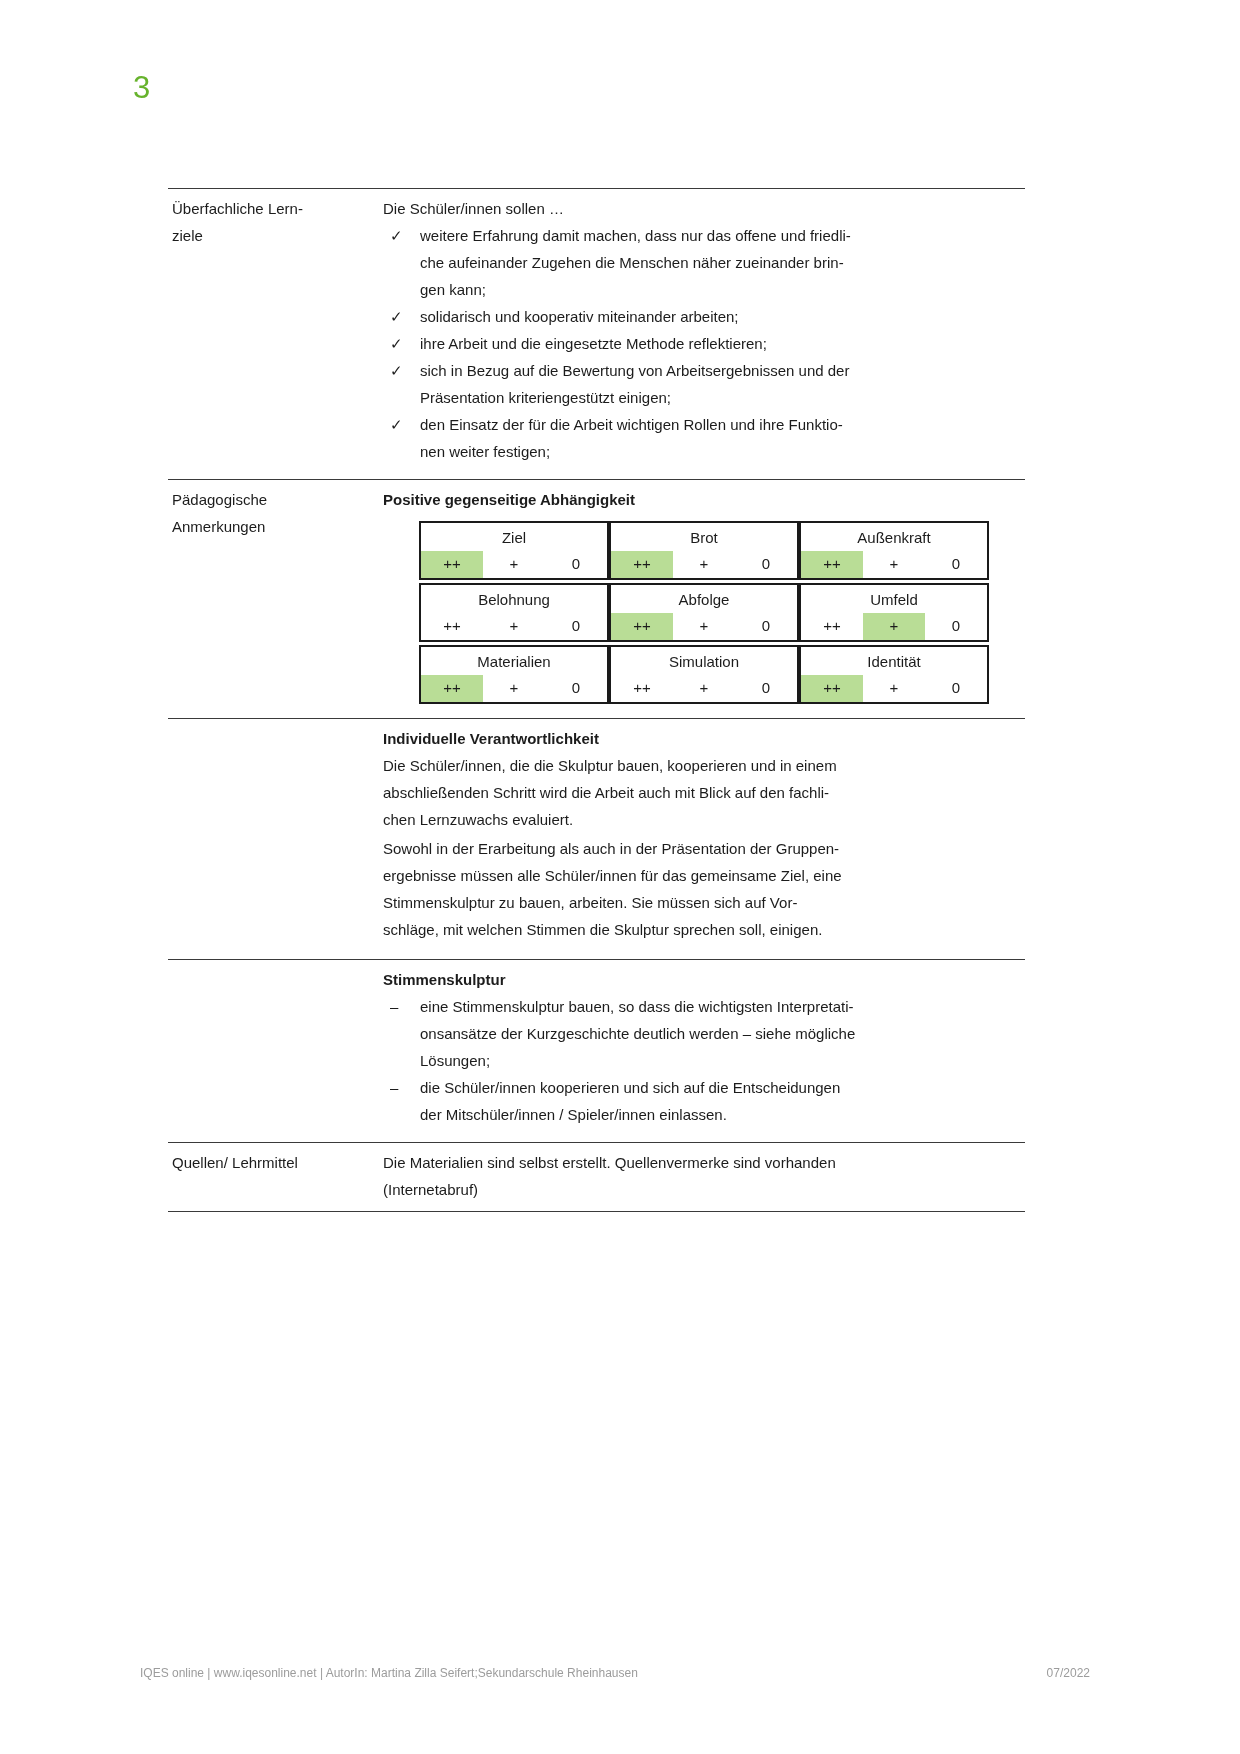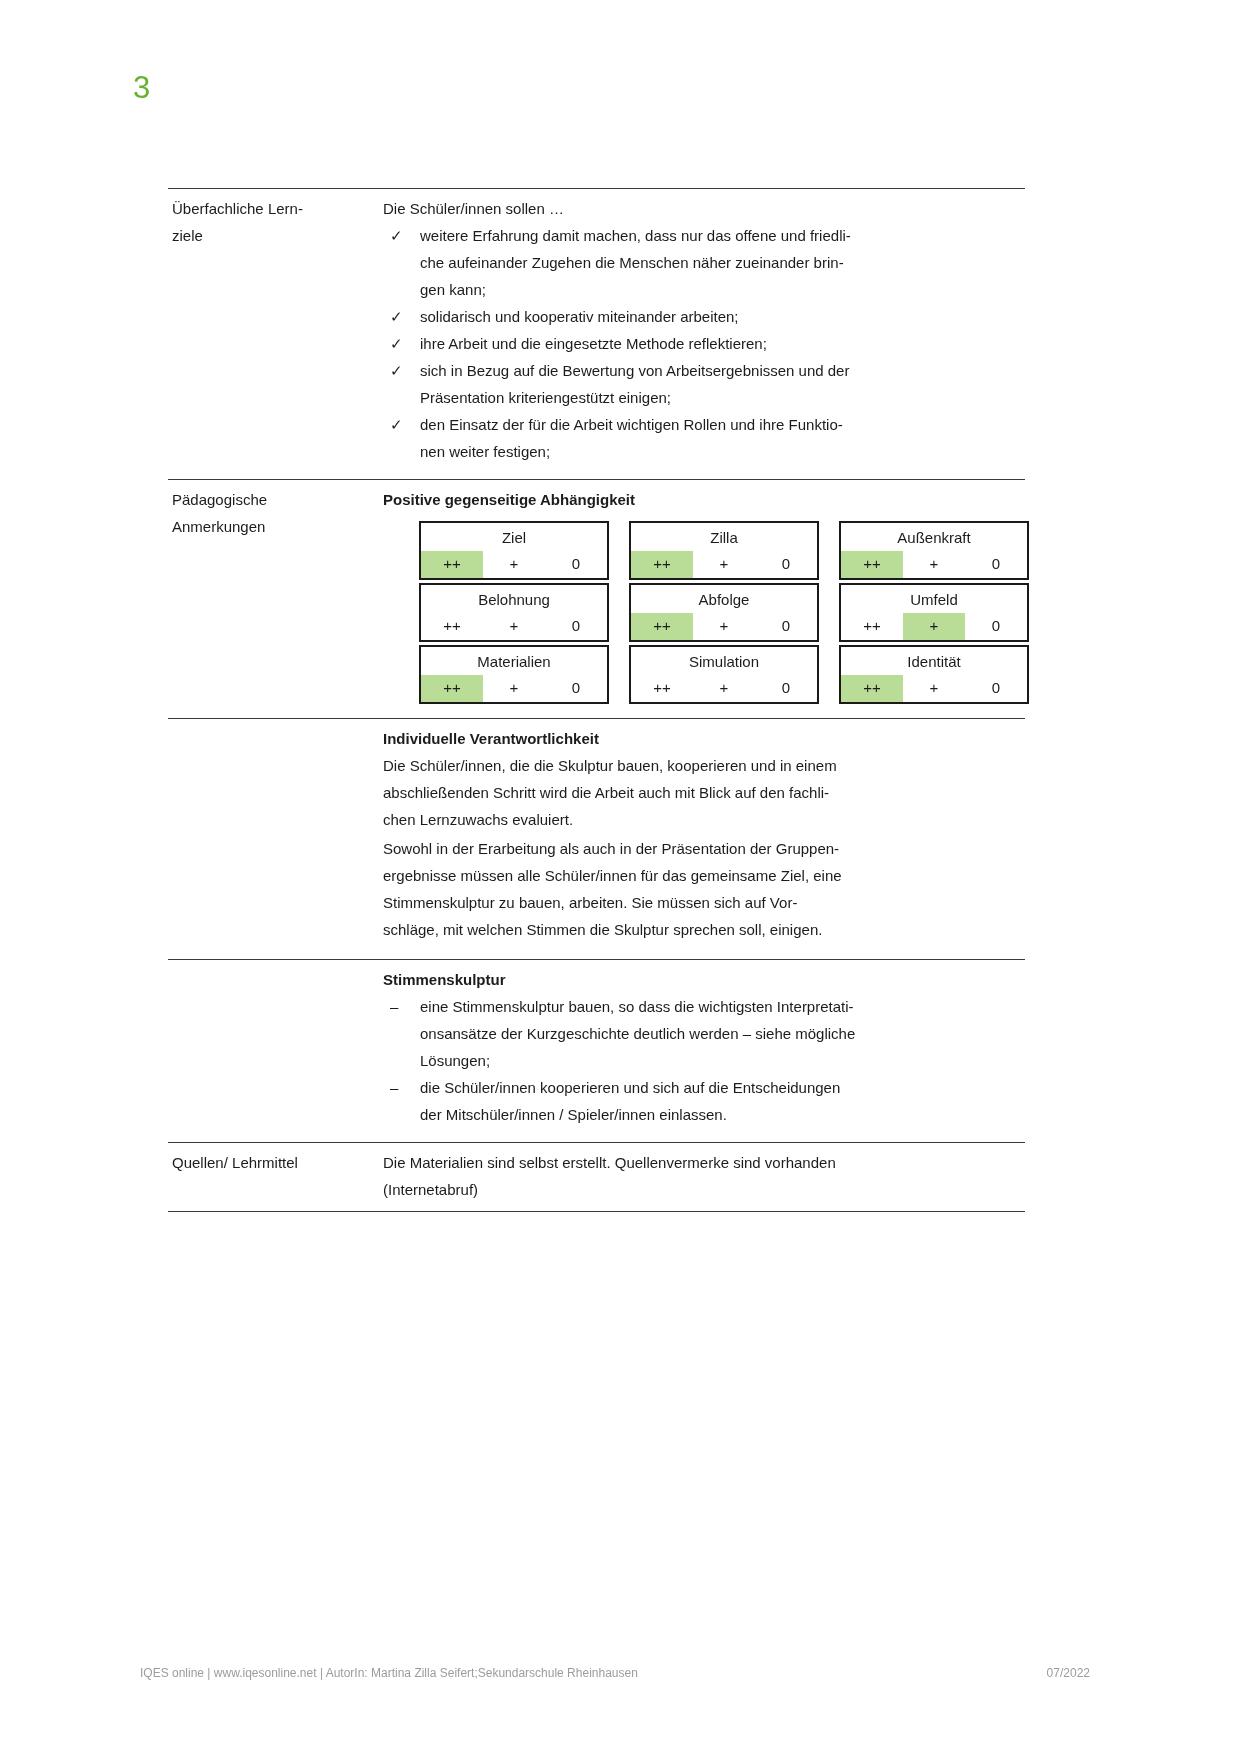--- a/index.html
+++ b/index.html
@@ -24,21 +24,21 @@
   .t-row.last{border-bottom:1.5px solid var(--rule);padding-bottom:8px;}
   .t-label{flex:0 0 211px;padding-left:4px;white-space:pre-line;}
   .t-content{flex:1;min-width:0;}
   .heading{font-weight:bold;}
   .pre{white-space:pre-line;}
   .check-item,.dash-item{display:flex;}
   .marker{flex:0 0 30px;padding-left:7px;box-sizing:content-box;}
   .item-text{flex:1;white-space:pre-line;}
   .para{margin:0 0 2px 0;white-space:pre-line;}
   
-  .dep-grid{margin:8px 0 0 36px;display:grid;grid-template-columns:repeat(3,190px);gap:3px 20px;}
+  .dep-grid{margin:8px 0 0 36px;display:grid;grid-template-columns:repeat(3,190px);gap:3px 0;}
   .mini{border:2px solid #1a1a1a;background:#fff;}
   .mini-title{text-align:center;height:28px;line-height:29px;}
   .mini-ratings{display:flex;height:27px;}
   .cell{flex:1;text-align:center;line-height:26px;}
   .cell.hl{background:var(--hl);}
   
   .doc-footer{
     position:absolute;left:140px;right:150px;top:1666px;
     display:flex;justify-content:space-between;
     font-size:12px;color:#9c9c9c;line-height:14px;gap:44px;
@@ -95,21 +95,21 @@
         <div class="dep-grid">
             <div class="mini">
               <div class="mini-title">Ziel</div>
               <div class="mini-ratings">
                 <span class="cell hl">++</span>
                 <span class="cell">+</span>
                 <span class="cell">0</span>
               </div>
             </div>
             <div class="mini">
-              <div class="mini-title">Zilla</div>
+              <div class="mini-title">Brot</div>
               <div class="mini-ratings">
                 <span class="cell hl">++</span>
                 <span class="cell">+</span>
                 <span class="cell">0</span>
               </div>
             </div>
             <div class="mini">
               <div class="mini-title">Außenkraft</div>
               <div class="mini-ratings">
                 <span class="cell hl">++</span>

